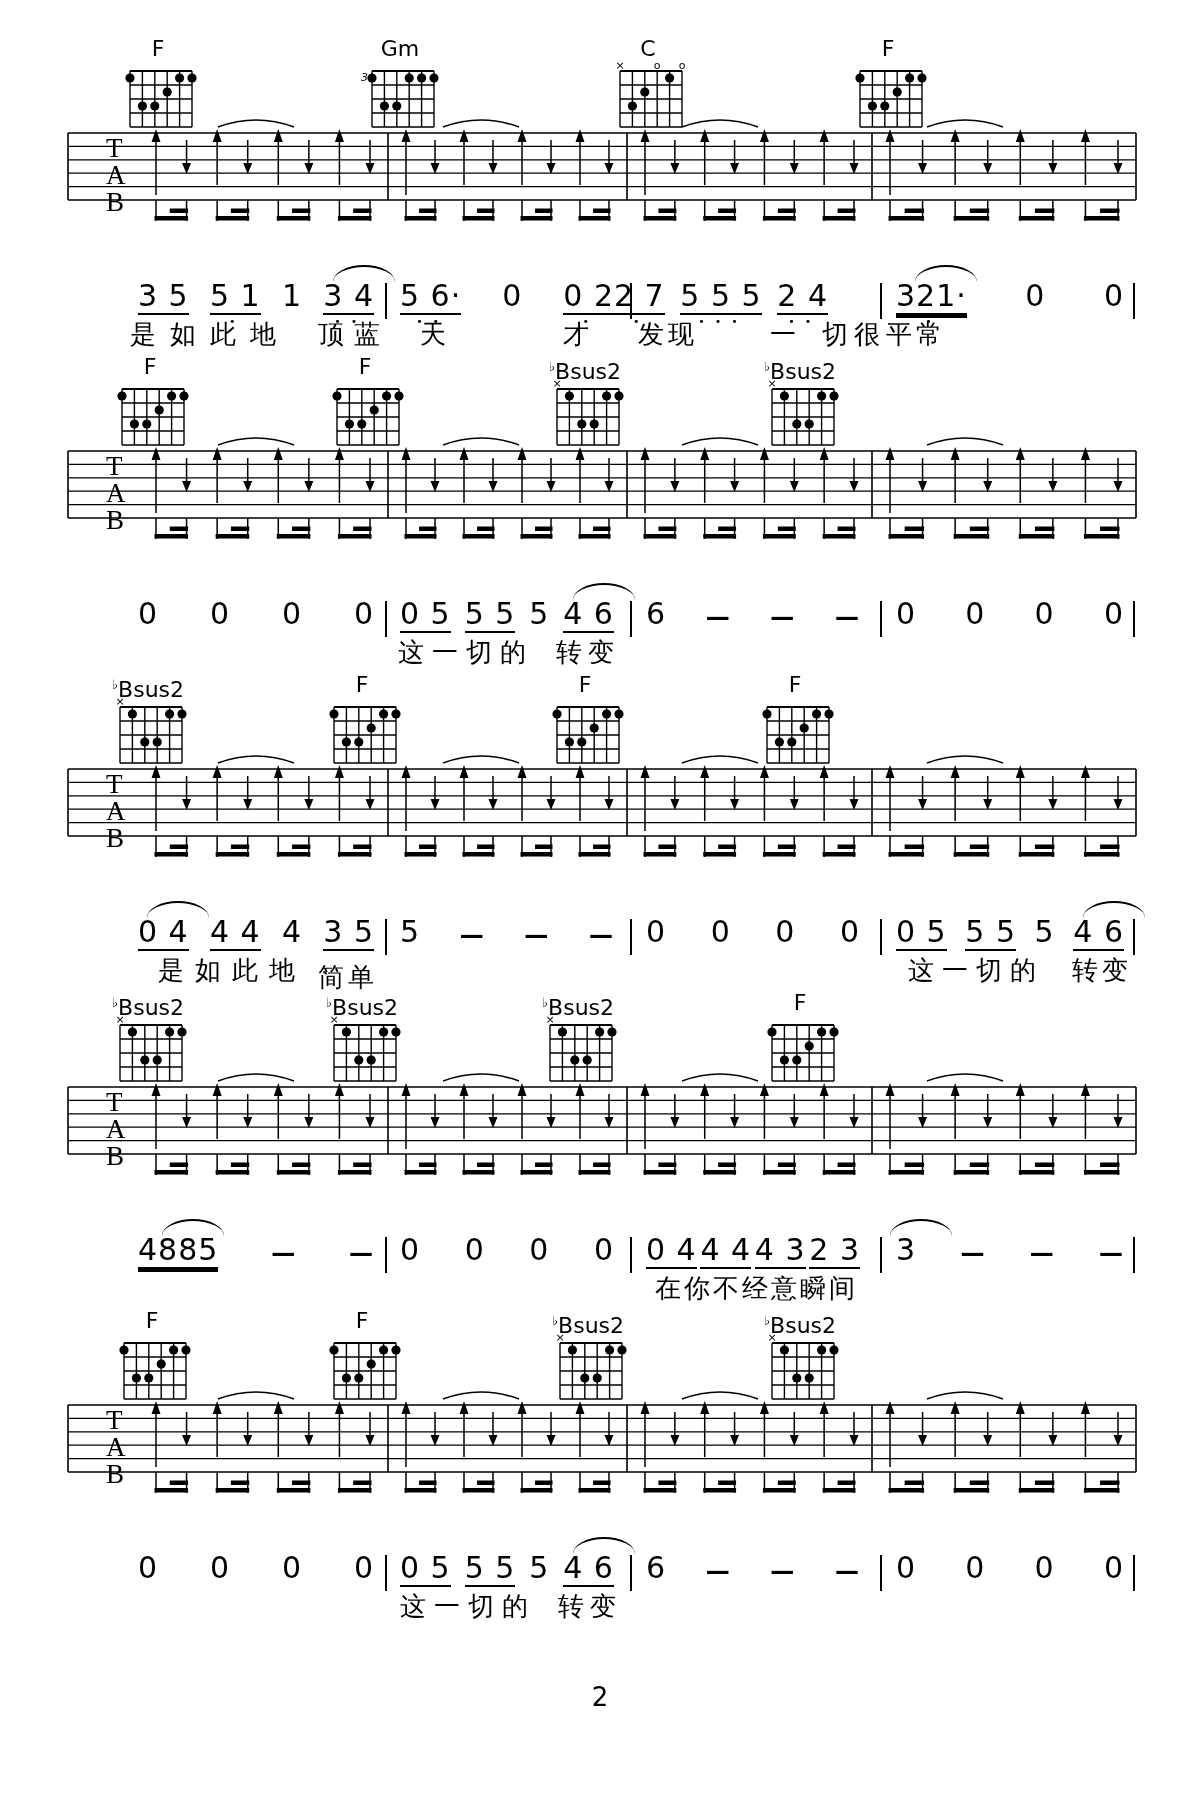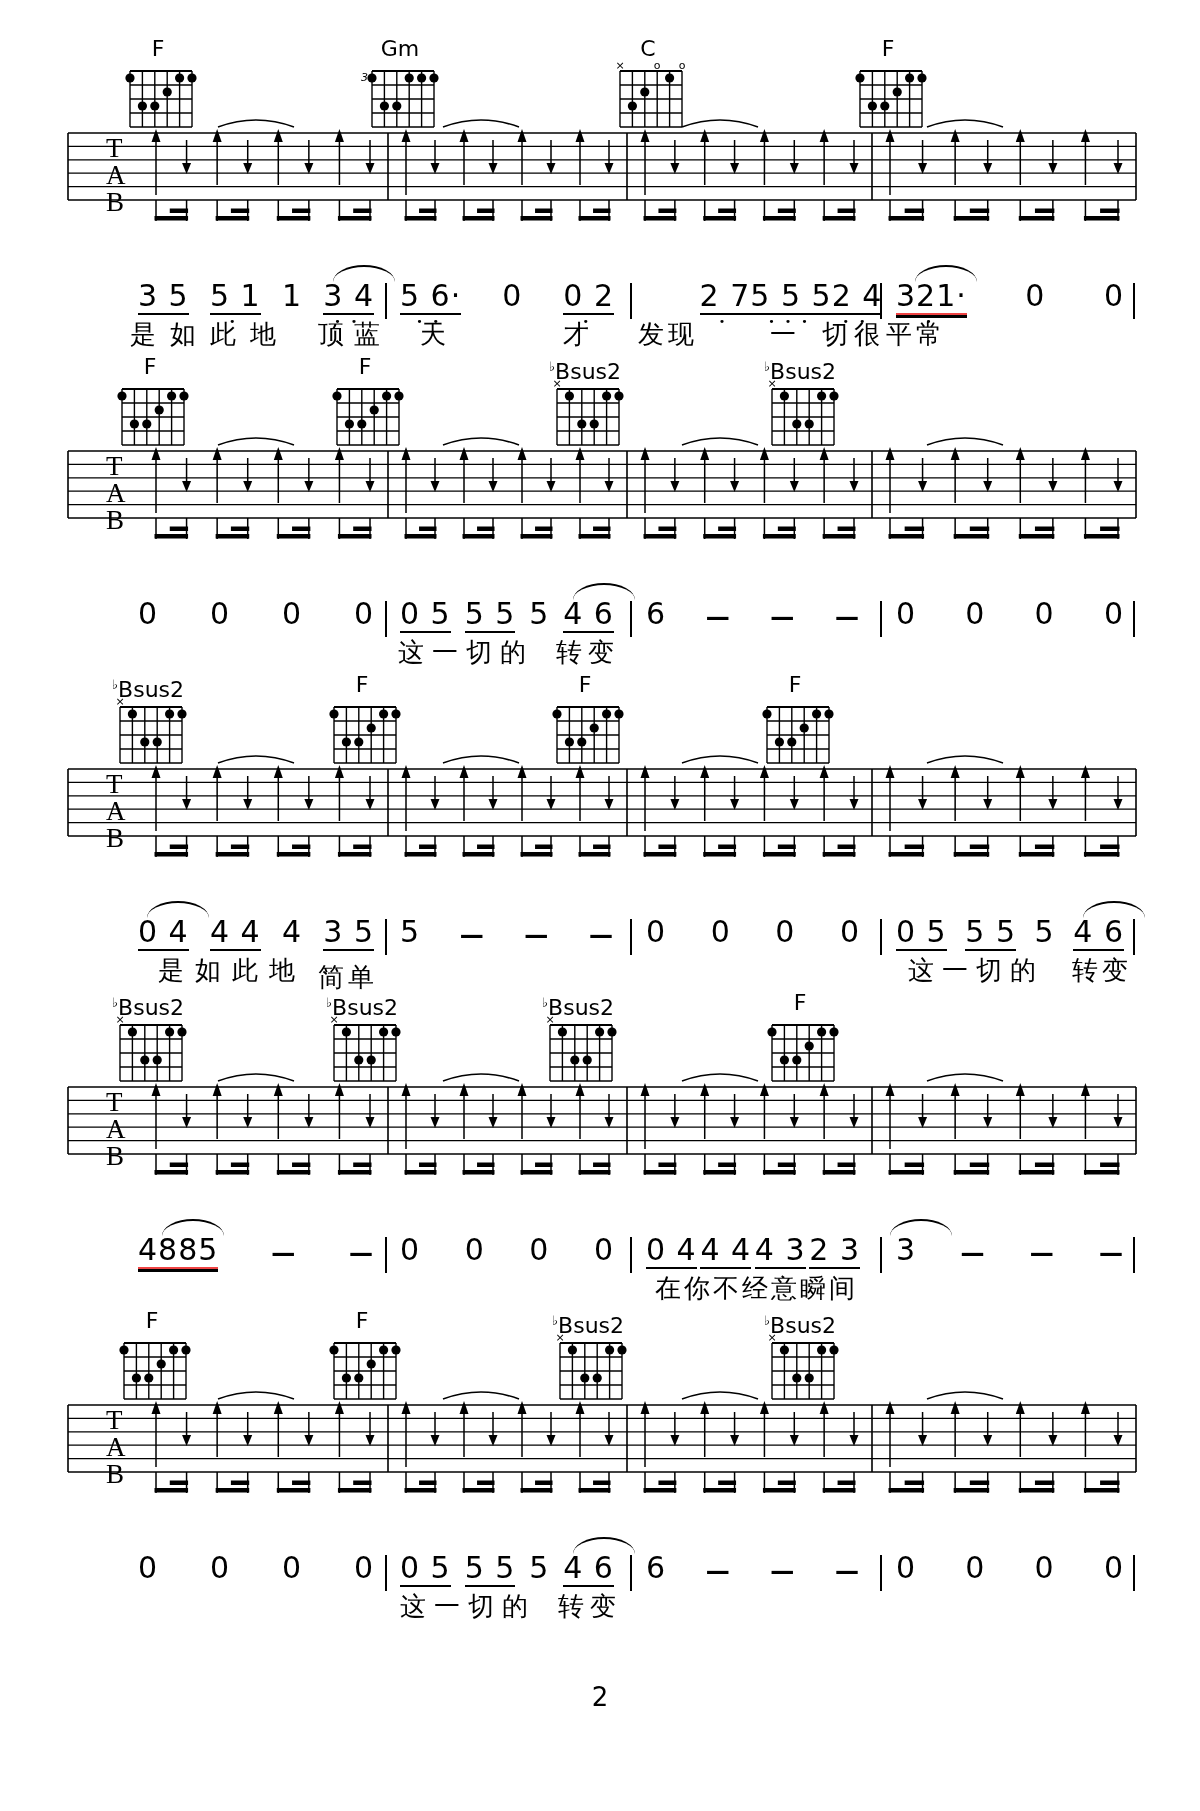--- a/index.html
+++ b/index.html
@@ -8,21 +8,21 @@
   .sys{position:absolute;left:0;top:0;width:100%;height:100%;pointer-events:none;}
   .staff-svg{position:absolute;left:0;}
   .chord{position:absolute;width:78px;text-align:center;}
   .chord .lbl{font-size:22px;line-height:24px;height:24px;font-family:"DejaVu Sans",sans-serif;}
   .chord .lbl sup{font-size:13px;}
   .jm{position:absolute;display:flex;justify-content:space-between;align-items:flex-start;
       padding:0 8px;box-sizing:border-box;height:60px;}
   .tok{position:relative;display:flex;flex-direction:column;align-items:center;min-width:16px;}
   .tk{font-size:30px;line-height:34px;white-space:pre;letter-spacing:1px;}
   .u1{border-bottom:2px solid #000;}
-  .u2{border-bottom:2px solid #ef4444;box-shadow:0 3px 0 #000;}
+  .u2{border-bottom:2px solid #000000;box-shadow:0 3px 0 #000;}
   .dts{font-size:11px;line-height:7px;letter-spacing:10px;margin-top:3px;text-indent:4px;}
   .dash .tk{font-weight:700;font-size:24px;line-height:34px;padding-top:3px;border:none;}
   .arc{position:absolute;top:-14px;left:50%;width:62px;margin-left:-16px;height:15px;
        border-top:2px solid #000;border-radius:50% 50% 0 0/100% 100% 0 0;}
   .jbar{position:absolute;width:2px;background:#000;}
   .lyr{position:absolute;font-size:26px;white-space:pre;font-family:"DejaVu Sans",sans-serif;}
   .pageno{position:absolute;left:0;width:100%;text-align:center;font-size:26px;}
 </style>
 </head>
 <body>
@@ -278,21 +278,21 @@
           <div class="dts">••</div>
         </div>
         <div class="tok">
           <div class="tk">0</div>
         </div>
         <div class="tok">
           <div class="tk u1">0 2</div>
           <div class="dts">•</div>
         </div>
       </div>
-      <div class="jm" style="left: 676px; top: 279px; width: 230px; justify-content: center;">
+      <div class="jm" style="left: 606px; top: 279px; width: 230px;">
         <div class="tok">
           <div class="tk u1">2 7</div>
           <div class="dts">•</div>
         </div>
         <div class="tok">
           <div class="tk u1">5 5 5</div>
           <div class="dts">•••</div>
         </div>
         <div class="tok">
           <div class="tk u1">2 4</div>

